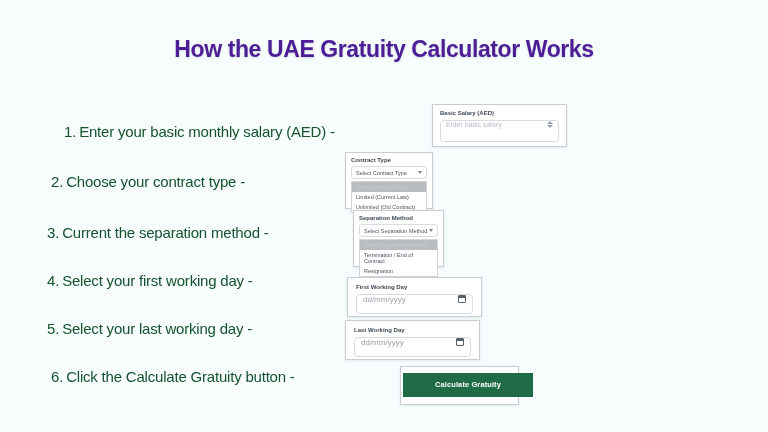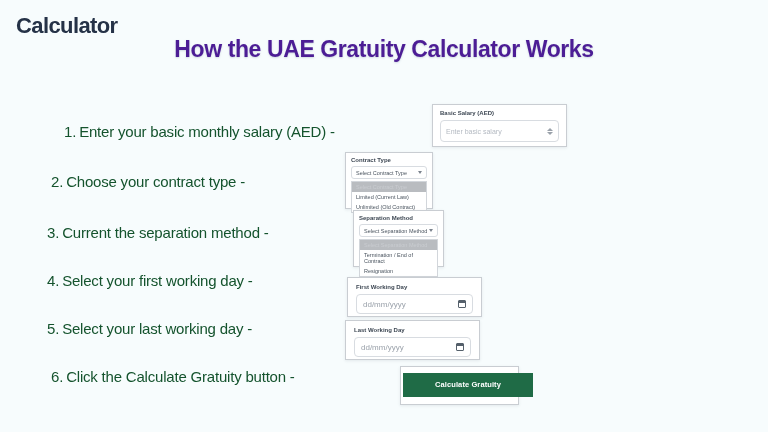--- a/index.html
+++ b/index.html
@@ -78,21 +78,21 @@
     color: #3d4753;
     font-weight: 600;
     display: block;
   }
 
   .field-box {
     border: 1px solid #d8dce1;
     border-radius: 4px;
     background: #fff;
     display: flex;
-    align-items: center;
+    align-items: flex-start;
     color: #b4bac2;
   }
 
   
   #card-salary { left: 432px; top: 104px; width: 135px; height: 43px; padding: 5px 7px; }
   #card-salary .field-box { height: 22px; margin-top: 4px; padding: 0 5px; font-size: 7px; justify-content: space-between; }
   .spinner { display: flex; flex-direction: column; gap: 1px; }
   .spinner i { display: block; width: 0; height: 0; border-left: 3px solid transparent; border-right: 3px solid transparent; }
   .spinner i.up { border-bottom: 3px solid #9aa1aa; }
   .spinner i.dn { border-top: 3px solid #9aa1aa; }
@@ -138,21 +138,20 @@
     height: 24px;
     width: 130px;
     margin: 2px auto 0;
     letter-spacing: 0.1px;
   }
 </style>
 </head>
 <body>
 
 <div id="logo">
-  <span class="logo-line2">Calculator</span>
 </div>
 
 <div id="page-title">How the UAE Gratuity Calculator Works</div>
 
 <div class="step-text" style="left:64px; top:123px;">
   <span class="step-num">1.</span><span>Enter your basic monthly salary (AED) -</span>
 </div>
 <div class="step-text" style="left:51px; top:173px;">
   <span class="step-num">2.</span><span>Choose your contract type -</span>
 </div>

